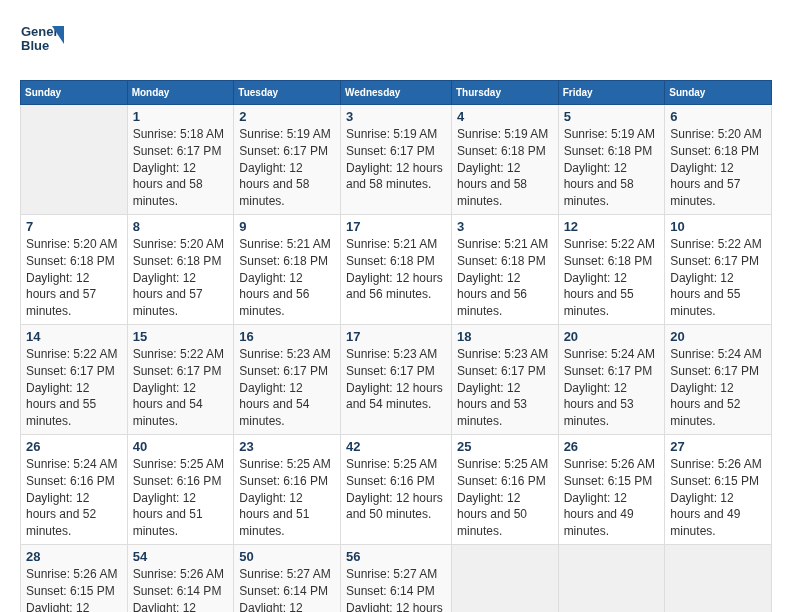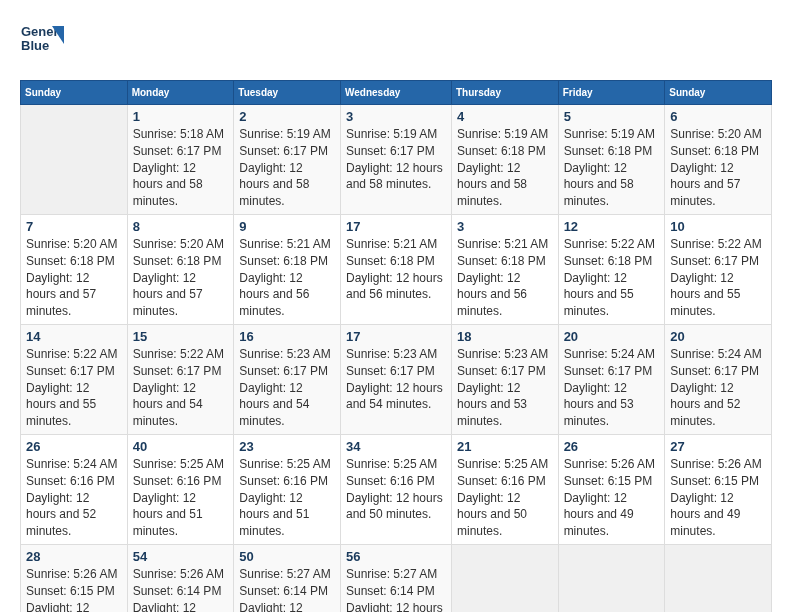--- a/index.html
+++ b/index.html
@@ -251,27 +251,27 @@
 Sunset: 6:16 PM
 Daylight: 12 hours and 51 minutes.</div>
         </td>
         <td>
           <span class="day-number">23</span>
           <div class="day-info" style="white-space: pre-line;">Sunrise: 5:25 AM
 Sunset: 6:16 PM
 Daylight: 12 hours and 51 minutes.</div>
         </td>
         <td>
-          <span class="day-number">34</span>
+          <span class="day-number">42</span>
           <div class="day-info" style="white-space: pre-line;">Sunrise: 5:25 AM
 Sunset: 6:16 PM
 Daylight: 12 hours and 50 minutes.</div>
         </td>
         <td>
-          <span class="day-number">21</span>
+          <span class="day-number">25</span>
           <div class="day-info" style="white-space: pre-line;">Sunrise: 5:25 AM
 Sunset: 6:16 PM
 Daylight: 12 hours and 50 minutes.</div>
         </td>
         <td>
           <span class="day-number">26</span>
           <div class="day-info" style="white-space: pre-line;">Sunrise: 5:26 AM
 Sunset: 6:15 PM
 Daylight: 12 hours and 49 minutes.</div>
         </td>

